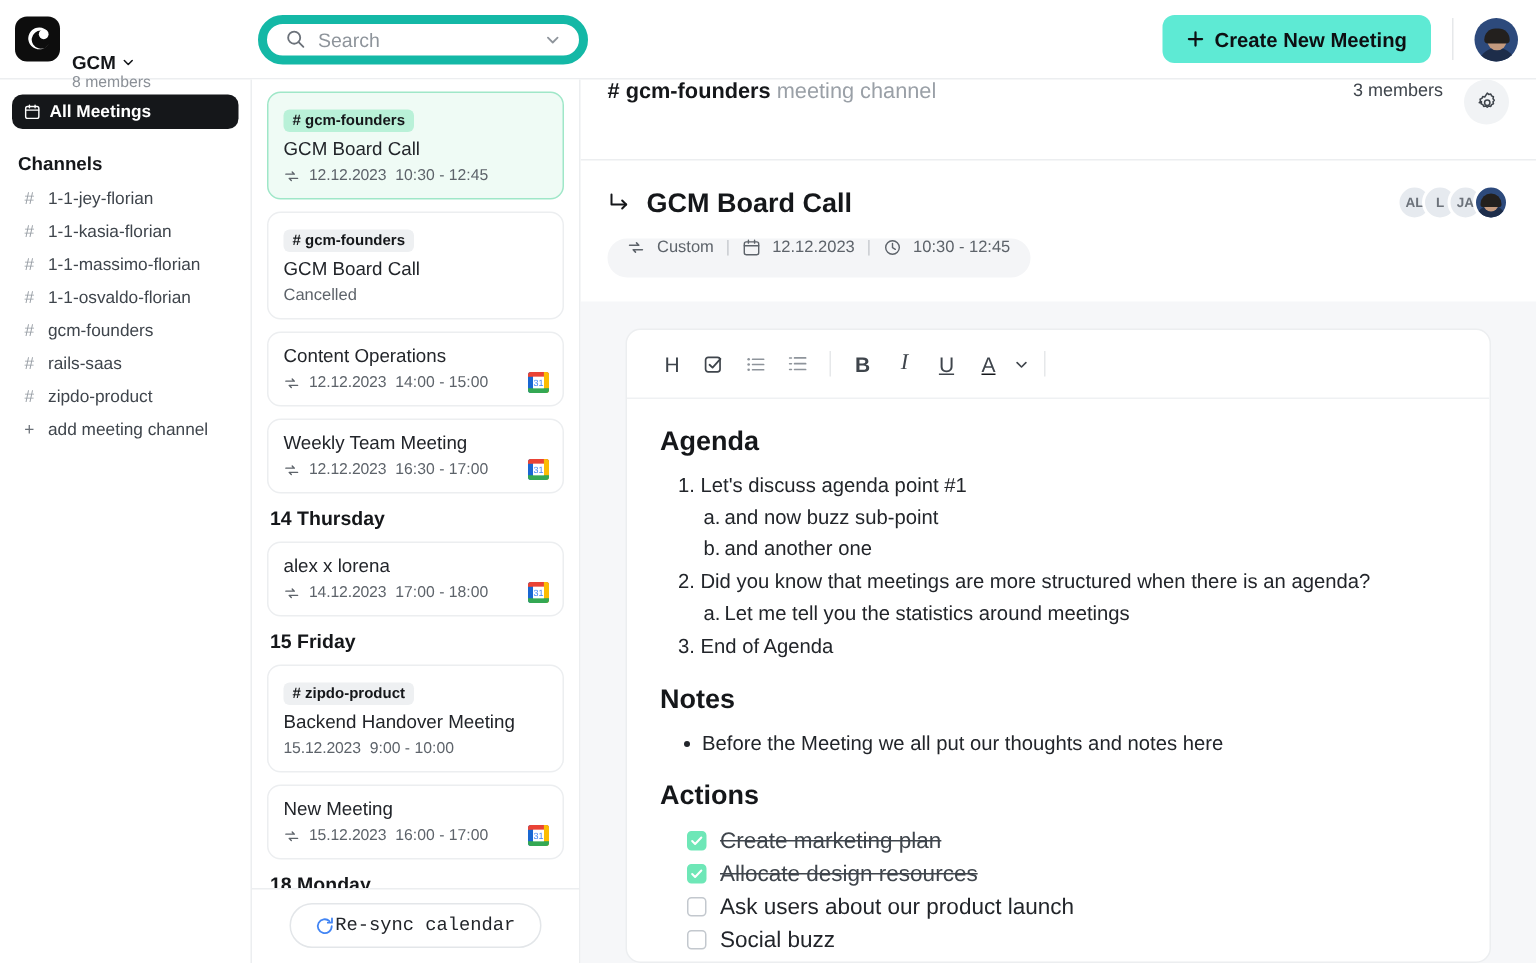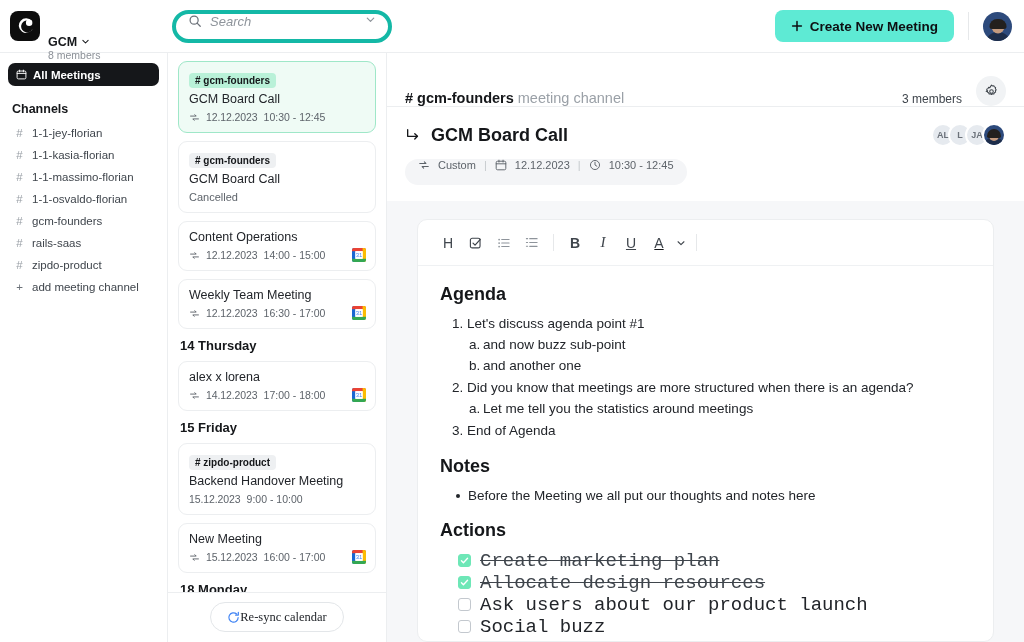--- a/index.html
+++ b/index.html
@@ -26,22 +26,22 @@
     width: 30px; height: 30px; border-radius: 8px; background: #0d0d0d;
     display: flex; align-items: center; justify-content: center; flex: 0 0 auto;
   }
   .brand-text { display: flex; flex-direction: column; line-height: 1.15; margin-top: 44px; }
   .brand-name { font-size: 12.5px; font-weight: 700; color: #15171a; display: flex; align-items: center; gap: 4px; }
   .brand-sub { font-size: 10.5px; color: #8b9097; }
   .caret { display: inline-block; }
 
   .search-wrap { padding-left: 4px; }
   .search-box {
-    width: 220px; height: 33px; border: 4px solid #14b8a6; border-radius: 17px;
-    display: flex; align-items: flex-start; gap: 8px; padding: 0 12px; background: #fff; font-style: italic;
+    width: 220px; height: 33px; border: 6px solid #14b8a6; border-radius: 17px;
+    display: flex; align-items: center; gap: 8px; padding: 0 12px; background: #fff;
   }
   .search-placeholder { font-size: 13px; color: #8e949b; flex: 1; }
 
   .topbar-right {
     margin-left: auto; display: flex; align-items: center; gap: 0; padding-right: 12px;
   }
   .create-btn {
     background: #5eead4; color: #0d0f12; border: none; border-radius: 8px;
     height: 32px; padding: 0 16px; font-size: 13.5px; font-weight: 700;
     display: flex; align-items: center; gap: 7px; cursor: pointer;
@@ -114,27 +114,27 @@
     border-radius: 2px; overflow: hidden; display: block;
   }
   .daylabel { font-size: 13px; font-weight: 700; color: #15171a; margin: 9px 0 8px 2px; }
   .resync-bar {
     border-top: 1px solid #eceef0; padding: 9px 0 10px 0; display: flex; justify-content: center;
     background: #fff;
   }
   .resync {
     border: 1px solid #e3e6e9; border-radius: 18px; height: 30px; padding: 0 16px;
     display: flex; align-items: center; gap: 0; font-size: 12.5px; color: #22252a;
-    background: #fff; cursor: pointer; font-family: Liberation Serif, serif;
+    background: #fff; cursor: pointer; font-family: Liberation Mono, monospace;
   }
 
   
   .main { flex: 1; display: flex; flex-direction: column; min-width: 0; background: #fff; }
   .main-head {
-    height: 54px; min-height: 54px; display: flex; align-items: flex-end;
+    height: 54px; min-height: 54px; display: flex; align-items: flex-start;
     padding: 0 18px 0 18px; border-bottom: 1px solid #eceef0;
   }
   .chan-title { font-size: 14.5px; font-weight: 700; color: #15171a; }
   .chan-title .sub { font-weight: 400; color: #9aa0a7; }
   .members-count { margin-left: auto; font-size: 12px; color: #3f454c; }
   .gear-btn {
     width: 30px; height: 30px; border-radius: 50%; background: #f1f3f5; border: none;
     margin-left: 14px; display: flex; align-items: center; justify-content: center; cursor: pointer;
   }
 
@@ -195,21 +195,21 @@
     width: 4px; height: 4px; border-radius: 50%; background: #22252a;
   }
   .actions { margin: 4px 0 0 18px; }
   .act { display: flex; align-items: center; gap: 9px; height: 22px; margin-bottom: 0px; }
   .cb {
     width: 13px; height: 13px; border-radius: 3px; border: 1.5px solid #c3c8ce;
     display: flex; align-items: center; justify-content: center; flex: 0 0 auto; cursor: pointer;
     background: #fff;
   }
   .cb.on { background: #6ee7b7; border-color: #6ee7b7; }
-  .act-label { font-size: 19px; color: #22252a; font-family: Liberation Mono, monospace; }
+  .act-label { font-size: 15px; color: #22252a; }
   .act.done .act-label { text-decoration: line-through; color: #3f454c; }
 
   svg { display: block; }
 </style>
 </head>
 <body>
 
 <div class="app">
 
   <div class="topbar">

